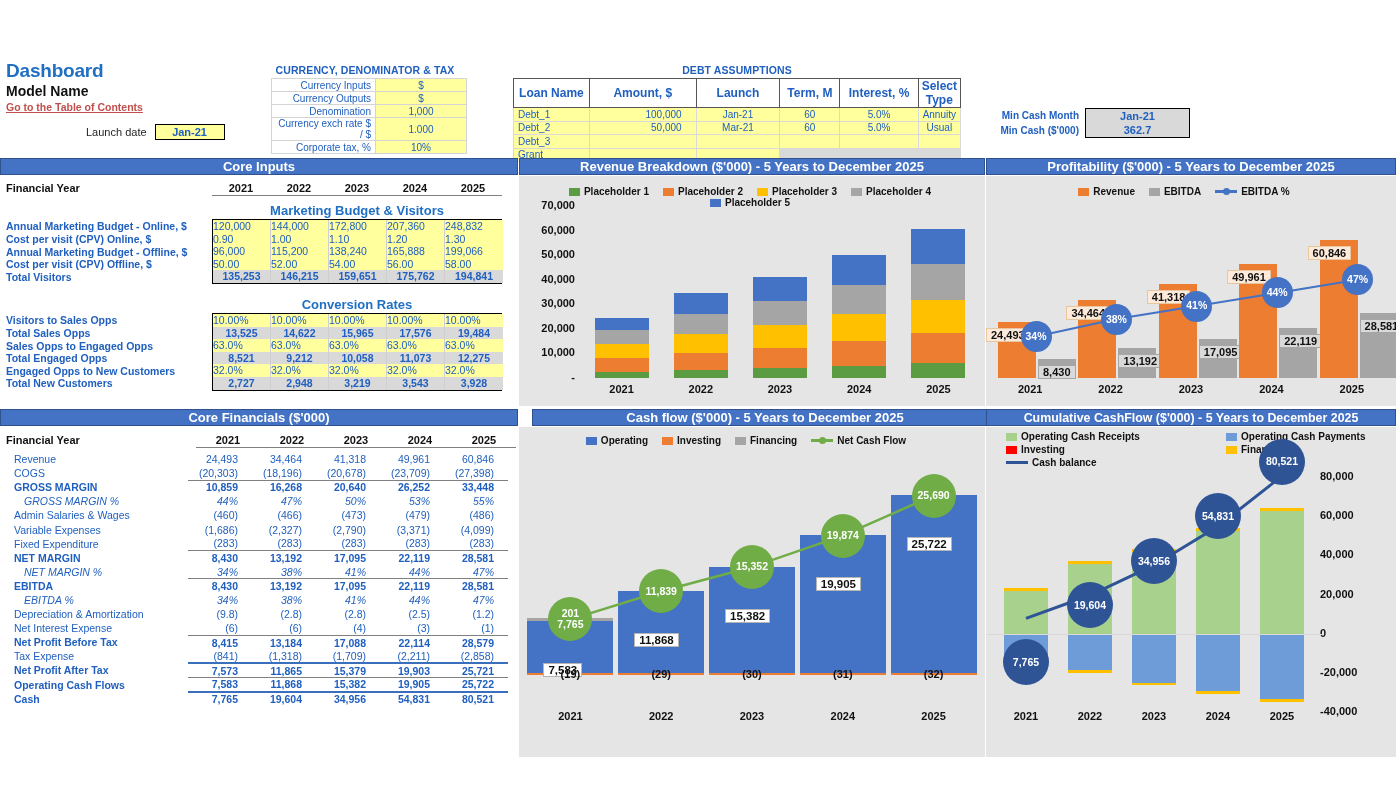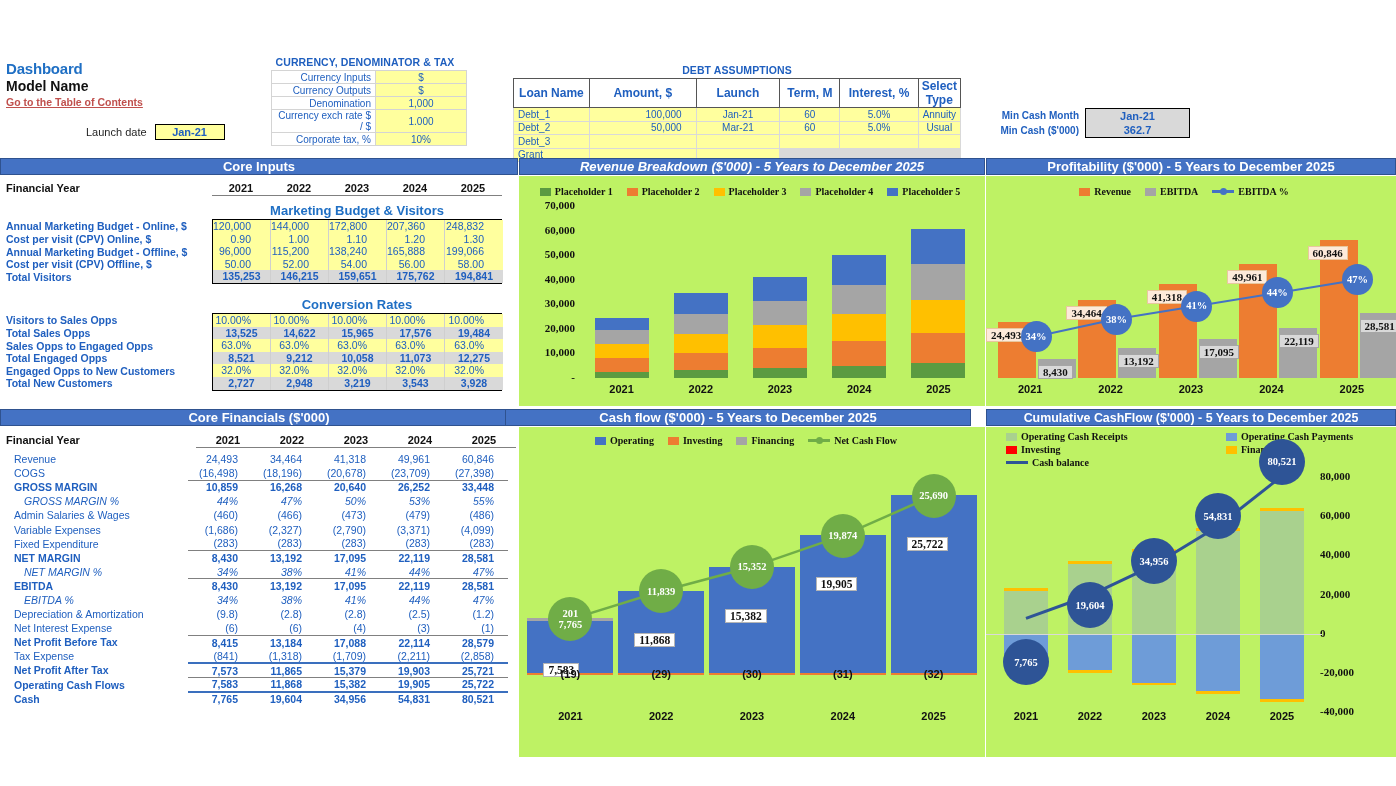--- a/index.html
+++ b/index.html
@@ -10,32 +10,32 @@
     font-size: 11px;
     color: #1f1f1f;
     position: relative;
     overflow: hidden;
   }
 
   
   #topbar { position: absolute; left: 0; top: 0; width: 1396px; height: 155px; }
 
   #title-block { position: absolute; left: 6px; top: 60px; }
-  #dash-title { font-size: 15px; font-weight: bold; color: #1f6fc4; letter-spacing: -.2px; }
+  #dash-title { font-size: 19px; font-weight: bold; color: #1f6fc4; letter-spacing: -.2px; }
   #model-name { font-size: 14px; font-weight: bold; color: #111; margin-top: 1px; }
   #toc-link { font-size: 10.5px; color: #c0504d; text-decoration: underline; margin-top: 2px; font-weight: bold;}
 
   #launch-row { position: absolute; left: 86px; top: 124px; display: flex; align-items: center; gap: 8px; }
   #launch-val {
     width: 70px; height: 16px; background: #ffff9e; border: 1.6px solid #000;
     text-align: center; font-size: 11px; font-weight: bold; color: #1f5fbf; line-height: 14px;
   }
 
   
-  #currency-wrap { position: absolute; left: 263px; top: 56px; width: 196px; padding-left: 8px; }
+  #currency-wrap { position: absolute; left: 263px; top: 64px; width: 196px; padding-left: 8px; }
   .mini-hdr { text-align: center; font-size: 10.5px; font-weight: bold; color: #1f5fbf; letter-spacing: .1px; margin-bottom: 2px;}
   table.grid { border-collapse: collapse; }
   #currency-tbl { width: 196px; border: 1.6px solid #000; }
   #currency-tbl td { height: 13px; font-size: 10px; padding: 0 4px; border: 0.5px solid #d4d4d4; }
   #currency-tbl td.lbl { text-align: right; color: #1f5fbf; background: #fff; width: 104px; }
   #currency-tbl td.val { text-align: center; color: #1f5fbf; background: #ffff9e; border-left: 1.6px solid #000; font-weight: normal;}
 
   
   #debt-wrap { position: absolute; left: 513px; top: 64px; width: 448px; }
   #debt-tbl { width: 448px; border: 1.6px solid #000; }
@@ -66,42 +66,42 @@
     color: #ffffff; font-size: 13px; font-weight: bold;
     display: flex; align-items: center; justify-content: center;
     border: 1px solid #2f528f;
   }
   .fy-label { font-size: 11px; font-weight: bold; color: #111; }
   .yr { font-size: 11px; font-weight: bold; color: #111; text-align: center; }
 
   
   .boxgrp { position: absolute; border: 1.6px solid #000; }
   .cellrow { display: grid; grid-template-columns: repeat(5, 58px); }
-  .cell { font-size: 10.5px; height: 12.6px; line-height: 12.4px; text-align: right; padding-right: 19px;
+  .cell { font-size: 10.5px; height: 12.6px; line-height: 12.4px; text-align: left; padding-right: 5px;
           color: #1f5fbf; border-right: 0.5px solid #cfcfcf; }
   .cell:last-child { border-right: 0; }
   .yellow { background: #ffff9e; }
   .grayc { background: #d9d9d9; font-weight: bold; text-align: center; padding-right:0;}
   .rowlbl { position: absolute; font-size: 10.5px; color: #1f5fbf; font-weight: bold; white-space: nowrap; }
 
   .grp-title { position: absolute; font-size: 13px; font-weight: bold; color: #1f6fc4; text-align: center; }
 
   
   #cf-tbl { position: absolute; left: 0; top: 452px; width: 508px; border-collapse: collapse; }
   #cf-tbl td { font-size: 10.5px; height: 14.1px; padding: 0 3px; color: #1f5fbf; }
   #cf-tbl td.lab { padding-left: 14px; white-space: nowrap; }
   #cf-tbl td.num { text-align: right; width: 64px; padding-right: 14px;}
   #cf-tbl tr.b td { font-weight: bold; color: #1f5fbf; }
   #cf-tbl tr.i td { font-style: italic; }
   #cf-tbl tr.i td.lab { padding-left: 24px; }
   #cf-tbl tr.topline td.num { border-top: 1px solid #808080; }
   #cf-tbl tr.dbl td.num { border-top: 2.4px double #3a6fbe; }
 
   
-  .chart { position: absolute; background: #bef264; font-family: Liberation Serif, serif; }
+  .chart { position: absolute; background: #e5e5e5; }
   .legend { display: flex; flex-wrap: wrap; font-size: 10px; font-weight: bold; color: #111; }
   .lg-item { display: flex; align-items: center; margin-right: 14px; }
   .sw { width: 11px; height: 8px; margin-right: 4px; display: inline-block; }
   .sw-line { width: 22px; height: 3px; margin-right: 4px; display: inline-block; position: relative; }
   .sw-line .dot { position: absolute; left: 8px; top: -2px; width: 7px; height: 7px; border-radius: 50%; }
 
   .plot { position: absolute; }
   .bar { position: absolute; bottom: 0; }
   .seg { position: absolute; width: 100%; }
   .xlab { position: absolute; font-size: 11px; font-weight: bold; color: #111; text-align: center; }
@@ -220,25 +220,25 @@
 
   <div id="mincash-wrap">
     <div class="mc-lbl">Min Cash Month</div>
     <div class="mc-val first">Jan-21</div>
     <div class="mc-lbl">Min Cash ($'000)</div>
     <div class="mc-val last">362.7</div>
   </div>
 </div>
 
 <div class="sec-bar" style="left:0;top:158px;width:518px;">Core Inputs</div>
-<div class="sec-bar" style="left:519px;top:158px;width:466px;font-style:italic;">Revenue Breakdown ($'000) - 5 Years to December 2025</div>
+<div class="sec-bar" style="left:519px;top:158px;width:466px;">Revenue Breakdown ($'000) - 5 Years to December 2025</div>
 <div class="sec-bar" style="left:986px;top:158px;width:410px;">Profitability ($'000) - 5 Years to December 2025</div>
 
 <div class="sec-bar" style="left:0;top:409px;width:518px;">Core Financials ($'000)</div>
-<div class="sec-bar" style="left:505px;top:409px;width:466px;">Cash flow ($'000) - 5 Years to December 2025</div>
+<div class="sec-bar" style="left:532px;top:409px;width:466px;">Cash flow ($'000) - 5 Years to December 2025</div>
 <div class="sec-bar" style="left:986px;top:409px;width:410px;font-size:12.4px;">Cumulative CashFlow ($'000) - 5 Years to December 2025</div>
 
 <div style="position:absolute;left:6px;top:182px;" class="fy-label">Financial Year</div>
 <div id="ci-years" style="position:absolute;left:212px;top:182px;width:290px;display:grid;grid-template-columns:repeat(5,58px);border-bottom:1.5px solid #808080;padding-bottom:1px;">
     <div class="yr">2021</div>
     <div class="yr">2022</div>
     <div class="yr">2023</div>
     <div class="yr">2024</div>
     <div class="yr">2025</div>
   </div>
@@ -356,21 +356,21 @@
       <tr>
         <td class="lab">Revenue</td>
         <td class="num">24,493</td>
         <td class="num">34,464</td>
         <td class="num">41,318</td>
         <td class="num">49,961</td>
         <td class="num">60,846</td>
       </tr>
       <tr>
         <td class="lab">COGS</td>
-        <td class="num">(16,498)</td>
+        <td class="num">(20,303)</td>
         <td class="num">(18,196)</td>
         <td class="num">(20,678)</td>
         <td class="num">(23,709)</td>
         <td class="num">(27,398)</td>
       </tr>
       <tr class="b topline">
         <td class="lab">GROSS MARGIN</td>
         <td class="num">10,859</td>
         <td class="num">16,268</td>
         <td class="num">20,640</td>

